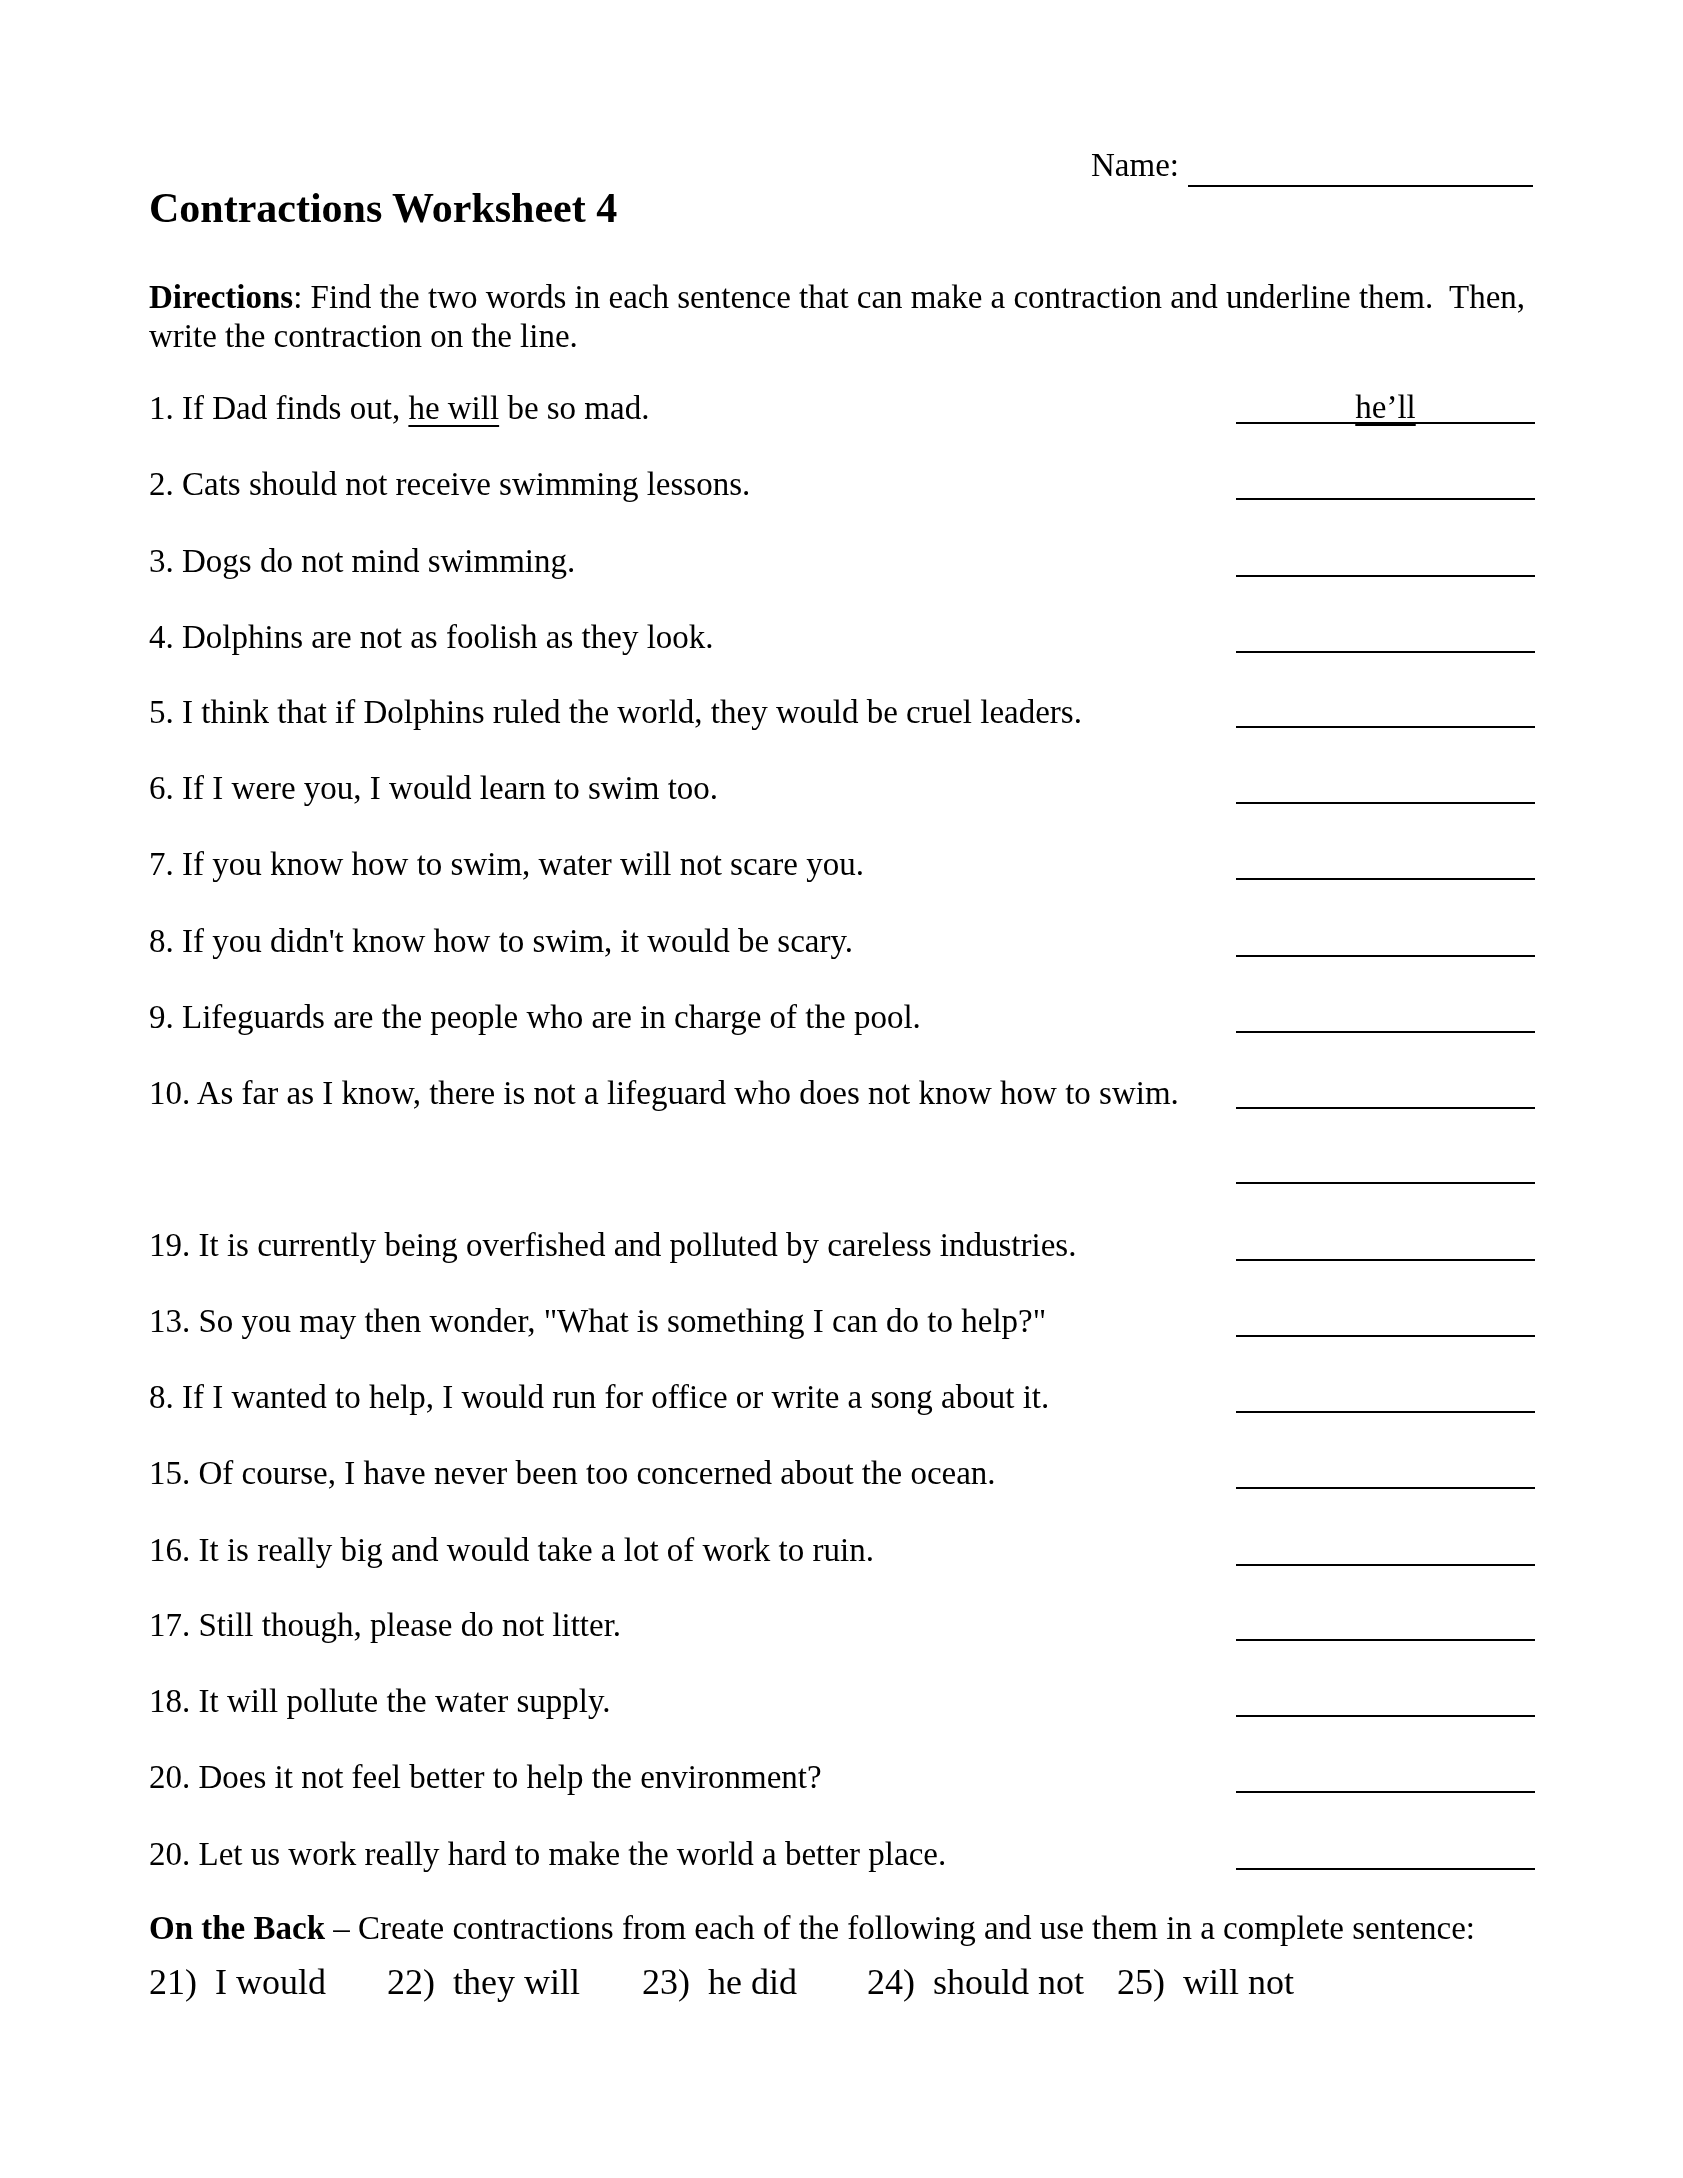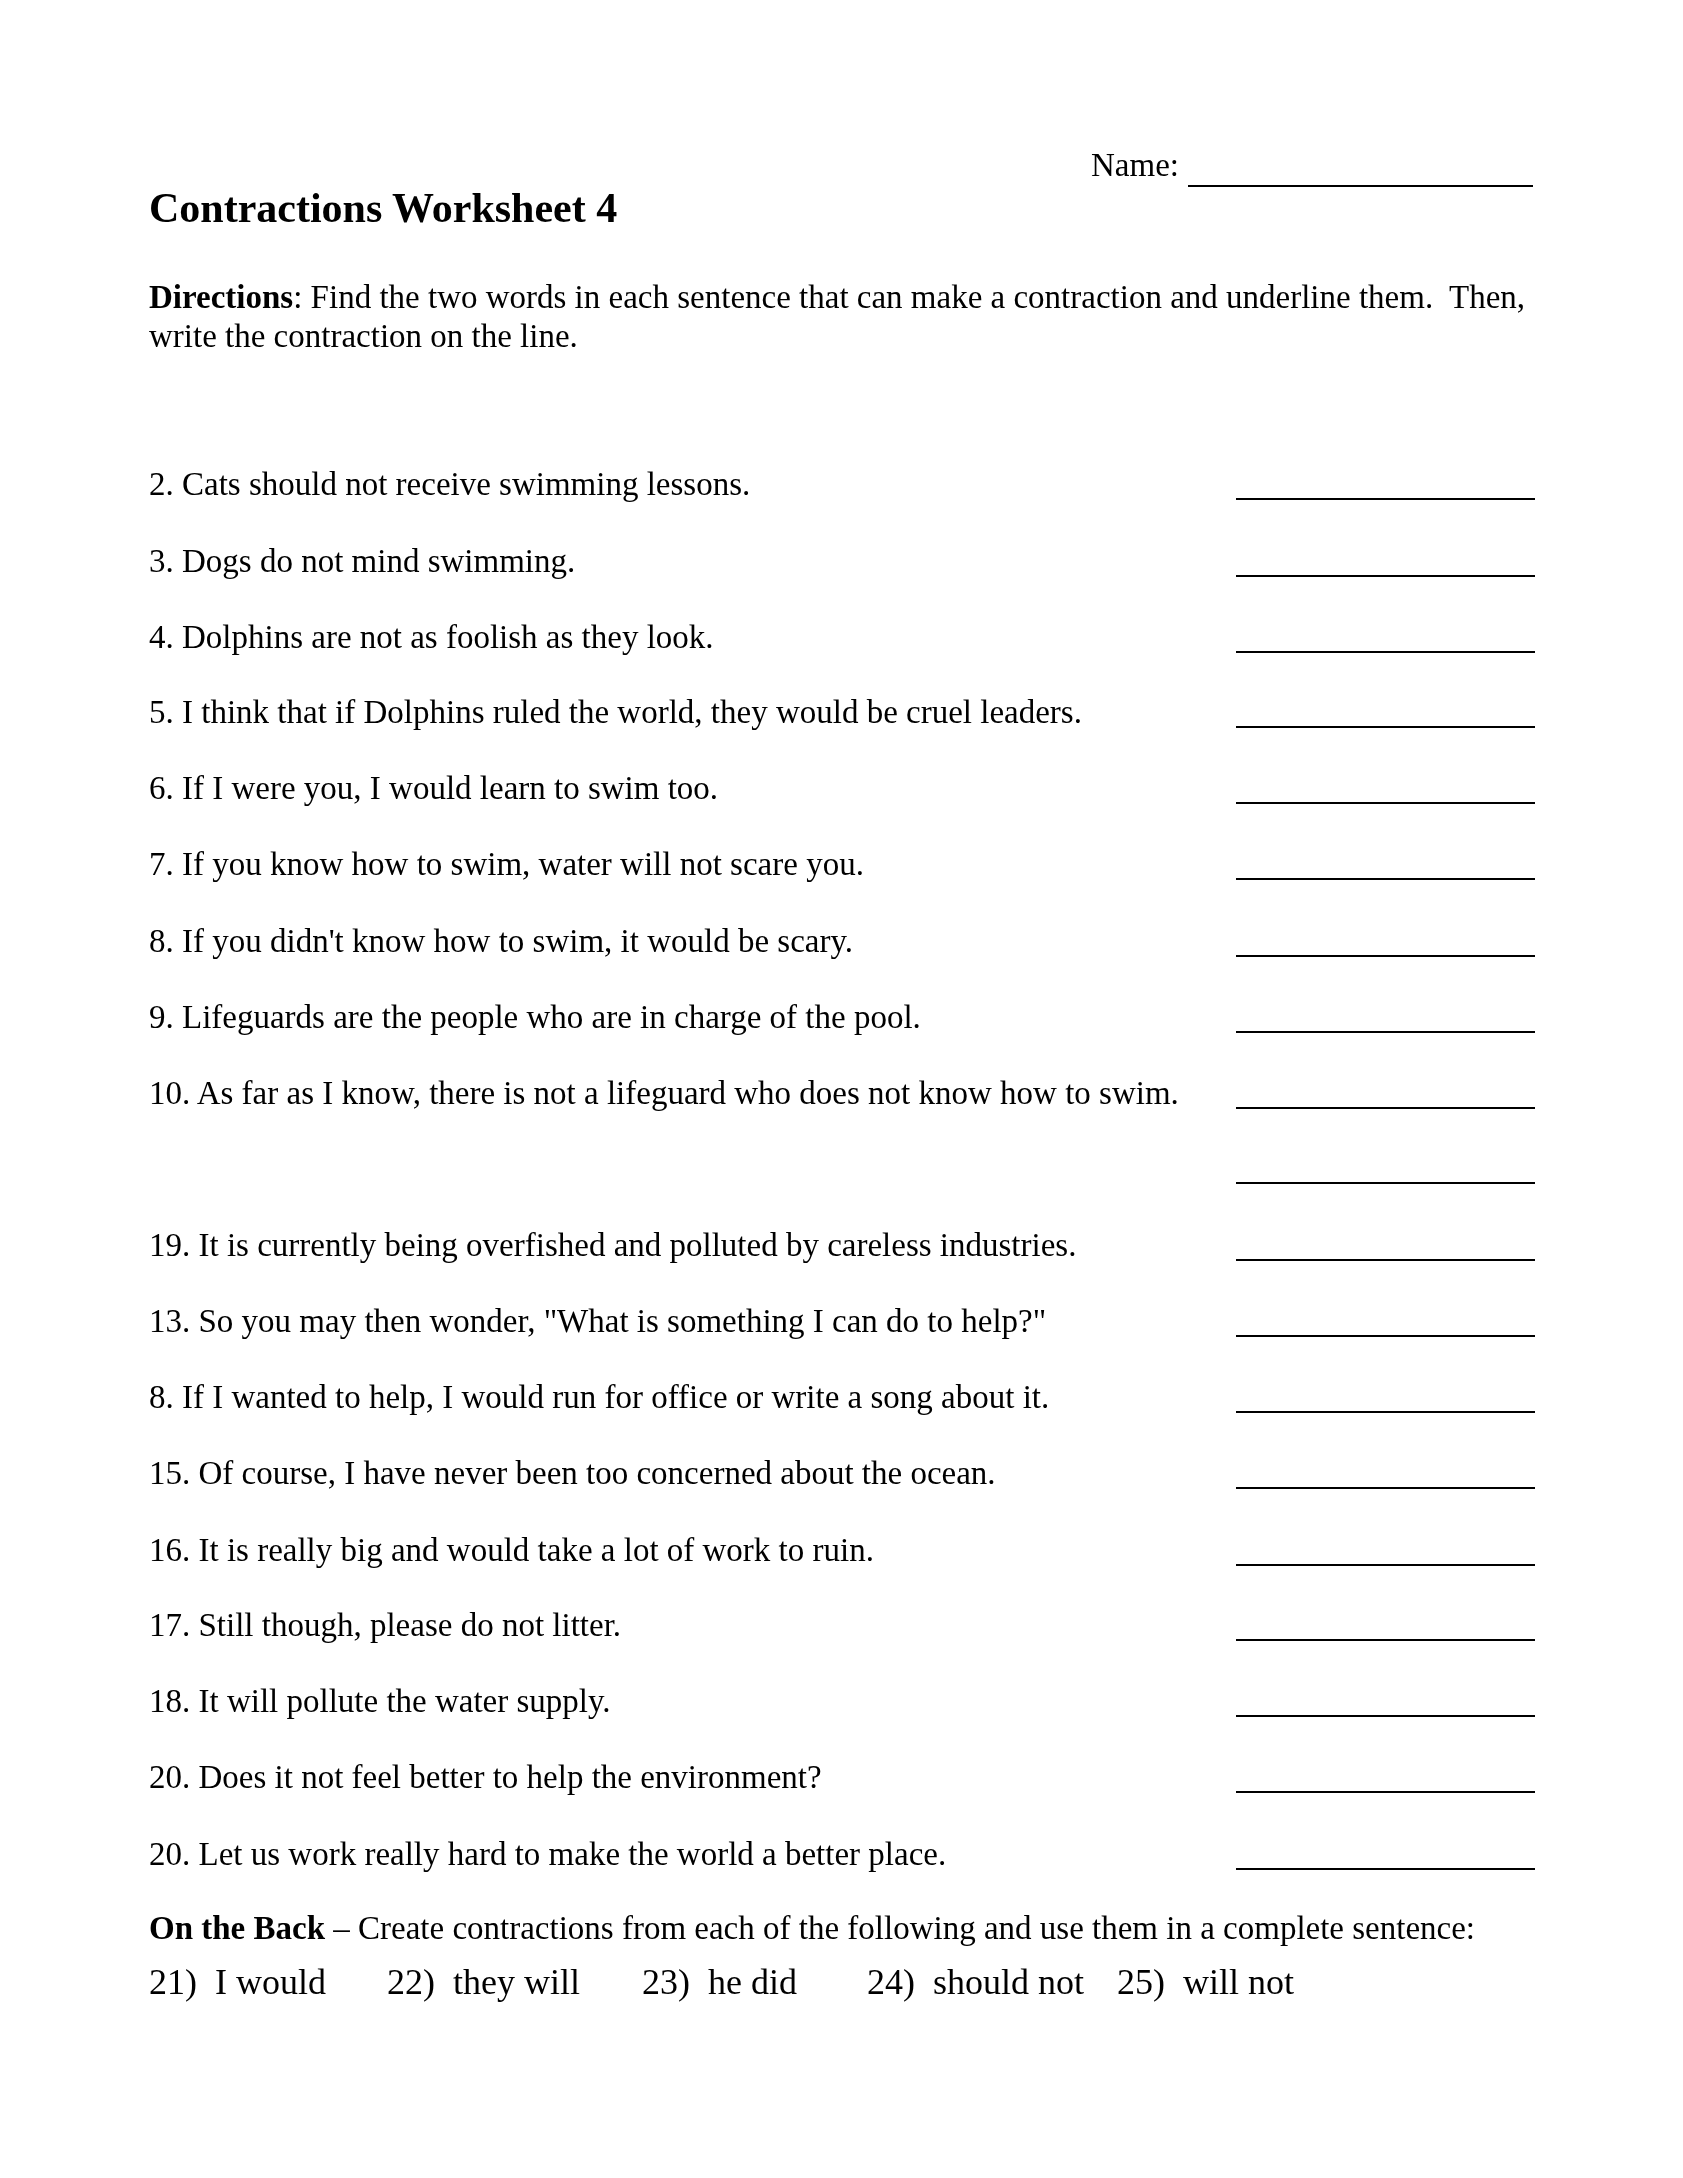--- a/index.html
+++ b/index.html
@@ -103,20 +103,24 @@
 
 <div class="page">
 
   <div class="name-block">Name:</div>
   <div class="name-line"></div>
 
   <div class="title">Contractions Worksheet 4</div>
 
   <div class="directions"><span class="dir-label">Directions</span><span>: Find the two words in each sentence that can make a contraction and underline them.  Then, write the contraction on the line.</span></div>
 
+  <div class="row" style="top:389px">
+    <span class="sentence"><span>1. If Dad finds out, </span><span class="uw">he will</span><span> be so mad.</span></span>
+    <span class="answer-line"><span class="answer-text">he’ll</span></span>
+  </div>
 
   <div class="row" style="top:465px">
     <span class="sentence">2. Cats should not receive swimming lessons.</span>
     <span class="answer-line"></span>
   </div>
 
   <div class="row" style="top:542px">
     <span class="sentence">3. Dogs do not mind swimming.</span>
     <span class="answer-line"></span>
   </div>

